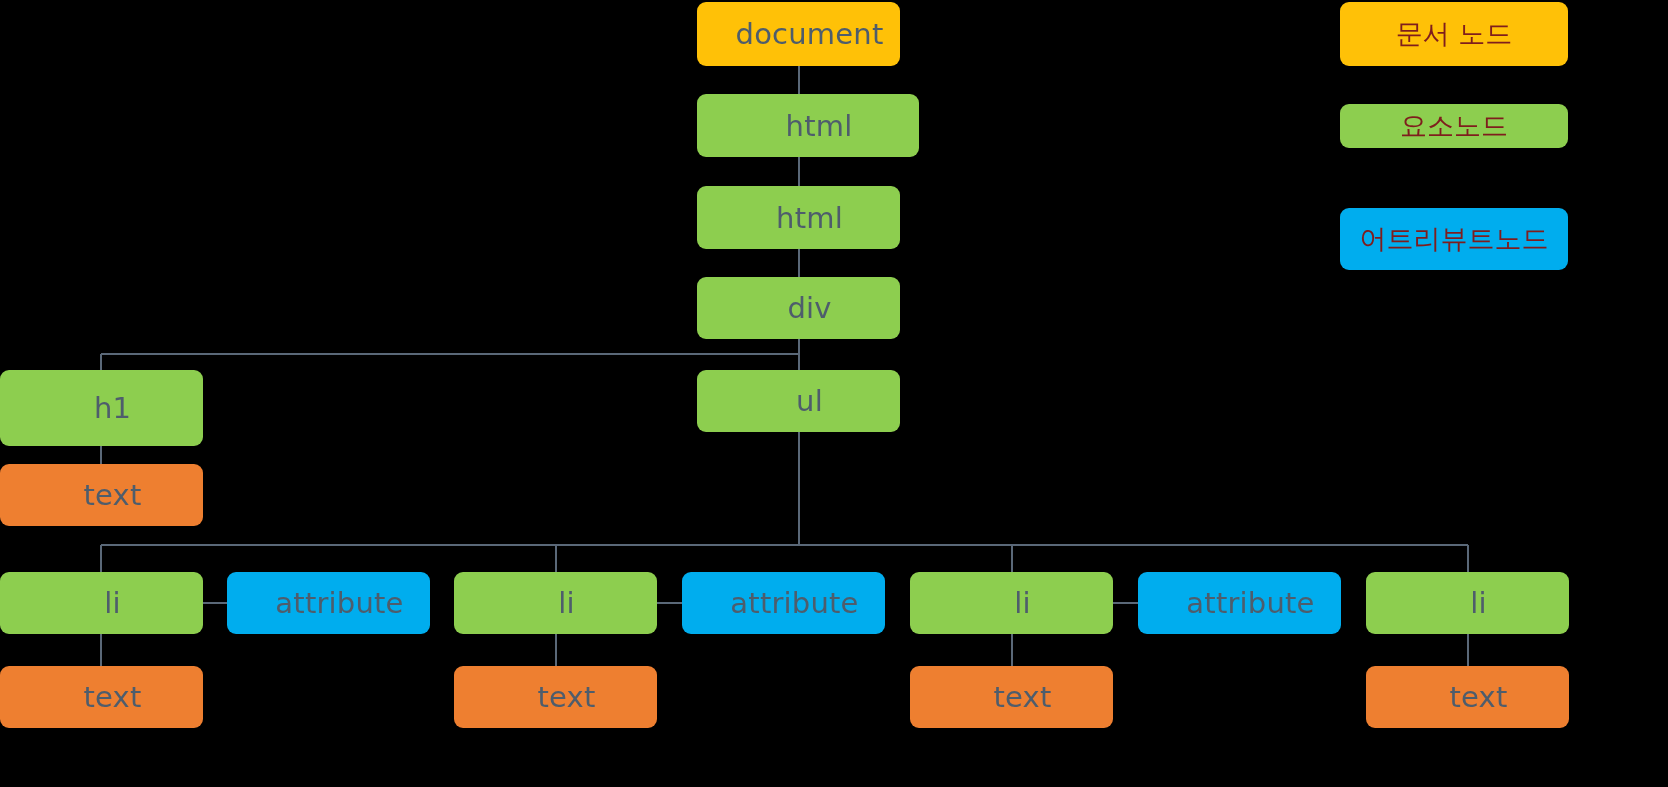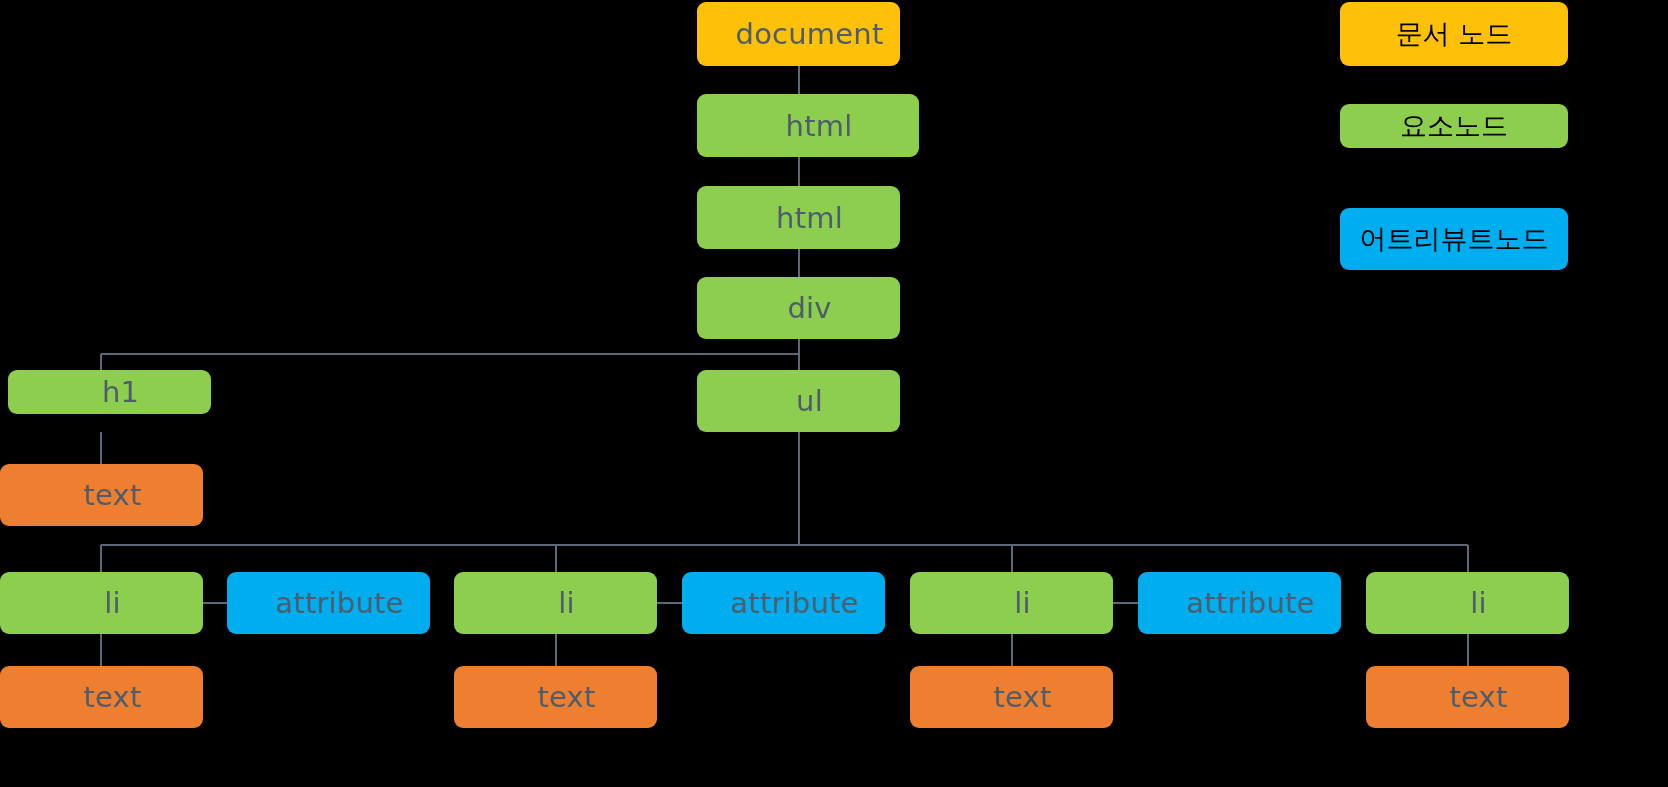--- a/index.html
+++ b/index.html
@@ -45,21 +45,21 @@
   .node.element  { background: #8dce4f; }
   .node.attr     { background: #00adee; }
   .node.textnode { background: #ee7f30; }
   .legend-node {
     position: absolute;
     box-sizing: border-box;
     border-radius: 9px;
     display: flex;
     align-items: center;
     justify-content: center;
-    color: #000000;
+    color: #7f1d1d;
     font-size: 27px;
     white-space: nowrap;
     z-index: 2;
   }
   .legend-node.document { background: #ffc107; }
   .legend-node.element  { background: #8dce4f; }
   .legend-node.attr     { background: #00adee; }
   .legend-node.textnode { background: #ee7f30; }
 </style>
 </head>
@@ -100,21 +100,21 @@
   </svg>
 
   <div class="node document" style="left:697px;top:2px;width:203px;height:64px;">document</div>
 
   <div class="node element" style="left:697px;top:94px;width:222px;height:63px;text-align:center;">html</div>
 
   <div class="node element" style="left:697px;top:186px;width:203px;height:63px;">html</div>
 
   <div class="node element" style="left:697px;top:277px;width:203px;height:62px;">div</div>
 
-  <div class="node element" style="left:8px;top:370px;width:203px;height:44px;">h1</div>
+  <div class="node element" style="left:0px;top:370px;width:203px;height:76px;">h1</div>
 
   <div class="node textnode" style="left:0px;top:464px;width:203px;height:62px;">text</div>
 
   <div class="node element" style="left:697px;top:370px;width:203px;height:62px;">ul</div>
 
   <div class="node element" style="left:0px;top:572px;width:203px;height:62px;">li</div>
 
   <div class="node attr" style="left:227px;top:572px;width:203px;height:62px;">attribute</div>
 
   <div class="node textnode" style="left:0px;top:666px;width:203px;height:62px;">text</div>

